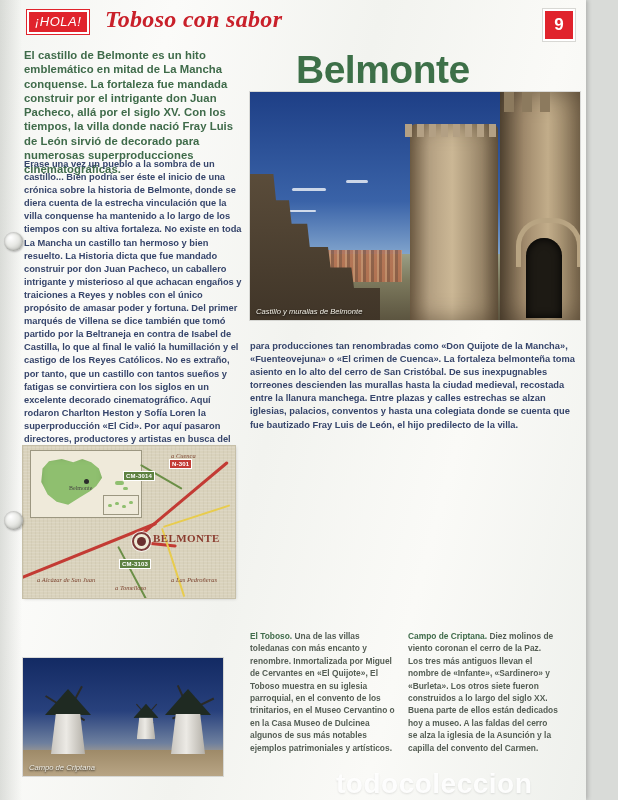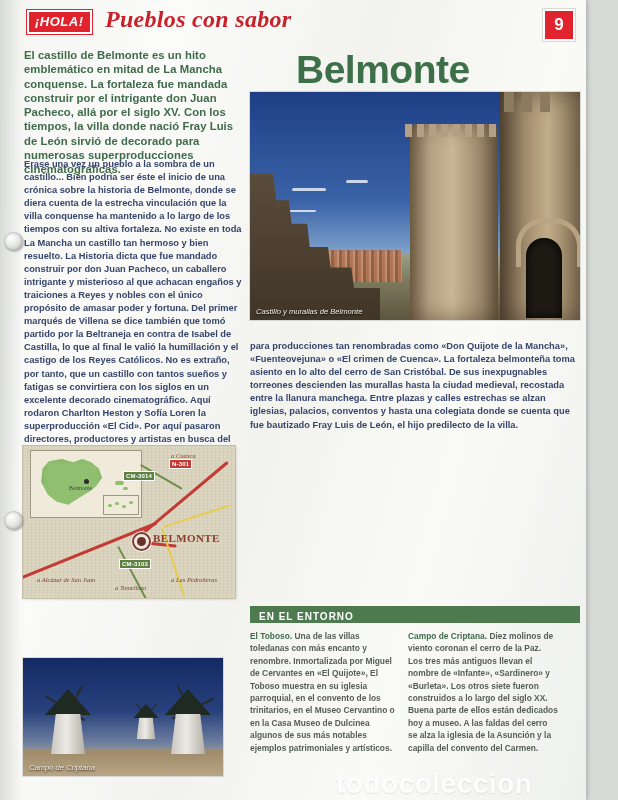--- a/index.html
+++ b/index.html
@@ -27,21 +27,21 @@
     box-shadow:inset 0 0 3px rgba(0,0,0,.35),1px 1px 2px rgba(0,0,0,.25);
     z-index:6;
   }
   #ring1{top:232px}
   #ring2{top:511px}
 
   
   #header{position:absolute;left:0;top:0;width:586px;height:42px;}
   #hola-logo{
     position:absolute;left:27px;top:10px;
-    background:#e0232c;color:#fff;font-weight:bold;font-style:italic;
+    background:#e0232c;color:#fff;font-weight:normal;font-style:italic;
     font-size:13px;letter-spacing:.5px;padding:2px 6px 3px 6px;
     border:2px solid #fff;box-shadow:0 0 0 1px #e0232c;
     font-family:"Liberation Sans",sans-serif;
   }
   #kicker{
     position:absolute;left:105px;top:6px;
     color:#c9202a;font-family:"Liberation Serif",serif;font-style:italic;
     font-weight:bold;font-size:24px;letter-spacing:.3px;
   }
   #pagenum{
@@ -222,21 +222,21 @@
     font-family:"Liberation Sans",sans-serif;
   }
 </style>
 </head>
 <body>
 
 <div id="page">
 
   <div id="header">
     <div id="hola-logo">¡HOLA!</div>
-    <div id="kicker">Pueblos con sabor</div>
+    <div id="kicker">Toboso con sabor</div>
     <div id="pagenum">9</div>
   </div>
 
   <div style="position:absolute;left:296px;top:48px;font-size:39px;font-weight:bold;color:#3d7048;letter-spacing:-.5px;font-family:'Liberation Sans',sans-serif;">Belmonte</div>
 
   <div id="intro">El castillo de Belmonte es un hito emblemático en mitad de La Mancha conquense. La fortaleza fue mandada construir por el intrigante don Juan Pacheco, allá por el siglo XV.  Con los tiempos, la villa donde nació Fray Luis de León sirvió de decorado para numerosas superproducciones cinematográficas.</div>
 
   <div id="body-text">
     <p>Erase una vez un pueblo a la sombra de un castillo... Bien podría ser éste el inicio de una crónica sobre la historia de Belmonte, donde se diera cuenta de la estrecha vinculación que la villa conquense ha mantenido a lo largo de los tiempos con su altiva fortaleza. No existe en toda La Mancha un castillo tan hermoso y bien resuelto. La Historia dicta que fue mandado construir por don Juan Pacheco, un caballero intrigante y misterioso al que achacan engaños y traiciones a Reyes y nobles con el único propósito de amasar poder y fortuna. Del primer marqués de Villena se dice también que tomó partido por la Beltraneja en contra de Isabel de Castilla, lo que al final le valió la humillación y el castigo de los Reyes Católicos. No es extraño, por tanto, que un castillo con tantos sueños y fatigas se convirtiera con los siglos en un excelente decorado cinematográfico. Aquí rodaron Charlton Heston y Sofía Loren la superproducción «El Cid». Por aquí pasaron directores, productores y artistas en busca del mejor escenario para sus películas. El castillo y la villa han servido como decorado</p>
   </div>
@@ -294,23 +294,20 @@
     <div id="belmonte-dot"></div>
     <div id="belmonte-label">BELMONTE</div>
 
     <div class="place" style="left:148px;top:6px;">a Cuenca</div>
     <div class="place" style="left:14px;top:130px;width:64px;white-space:normal;">a Alcázar de San Juan</div>
     <div class="place" style="left:92px;top:138px;">a Tomelloso</div>
     <div class="place" style="left:148px;top:130px;width:58px;white-space:normal;">a Las Pedroñeras</div>
   </div>
 
 
-  <div id="entorno-bar">
-    <span>EN EL ENTORNO</span>
-  </div>
 
   <div class="entcol" id="entcol1">
     <b>El Toboso.</b><span> Una de las villas toledanas con más encanto y renombre. Inmortalizada por Miguel de Cervantes en «El Quijote», El Toboso muestra en su iglesia parroquial, en el convento de los trinitarios, en el Museo Cervantino o en la Casa Museo de Dulcinea algunos de sus más notables ejemplos patrimoniales y artísticos.</span>
   </div>
 
   <div class="entcol" id="entcol2">
     <b>Campo de Criptana.</b><span> Diez molinos de viento coronan el cerro de la Paz. Los tres más antiguos llevan el nombre de «Infante», «Sardinero» y «Burleta». Los otros siete fueron construidos a lo largo del siglo XX. Buena parte de ellos están dedicados hoy a museo. A las faldas del cerro se alza la iglesia de la Asunción y la capilla del convento del Carmen.</span>
   </div>
 
   <div class="photo" id="photo-mills">

